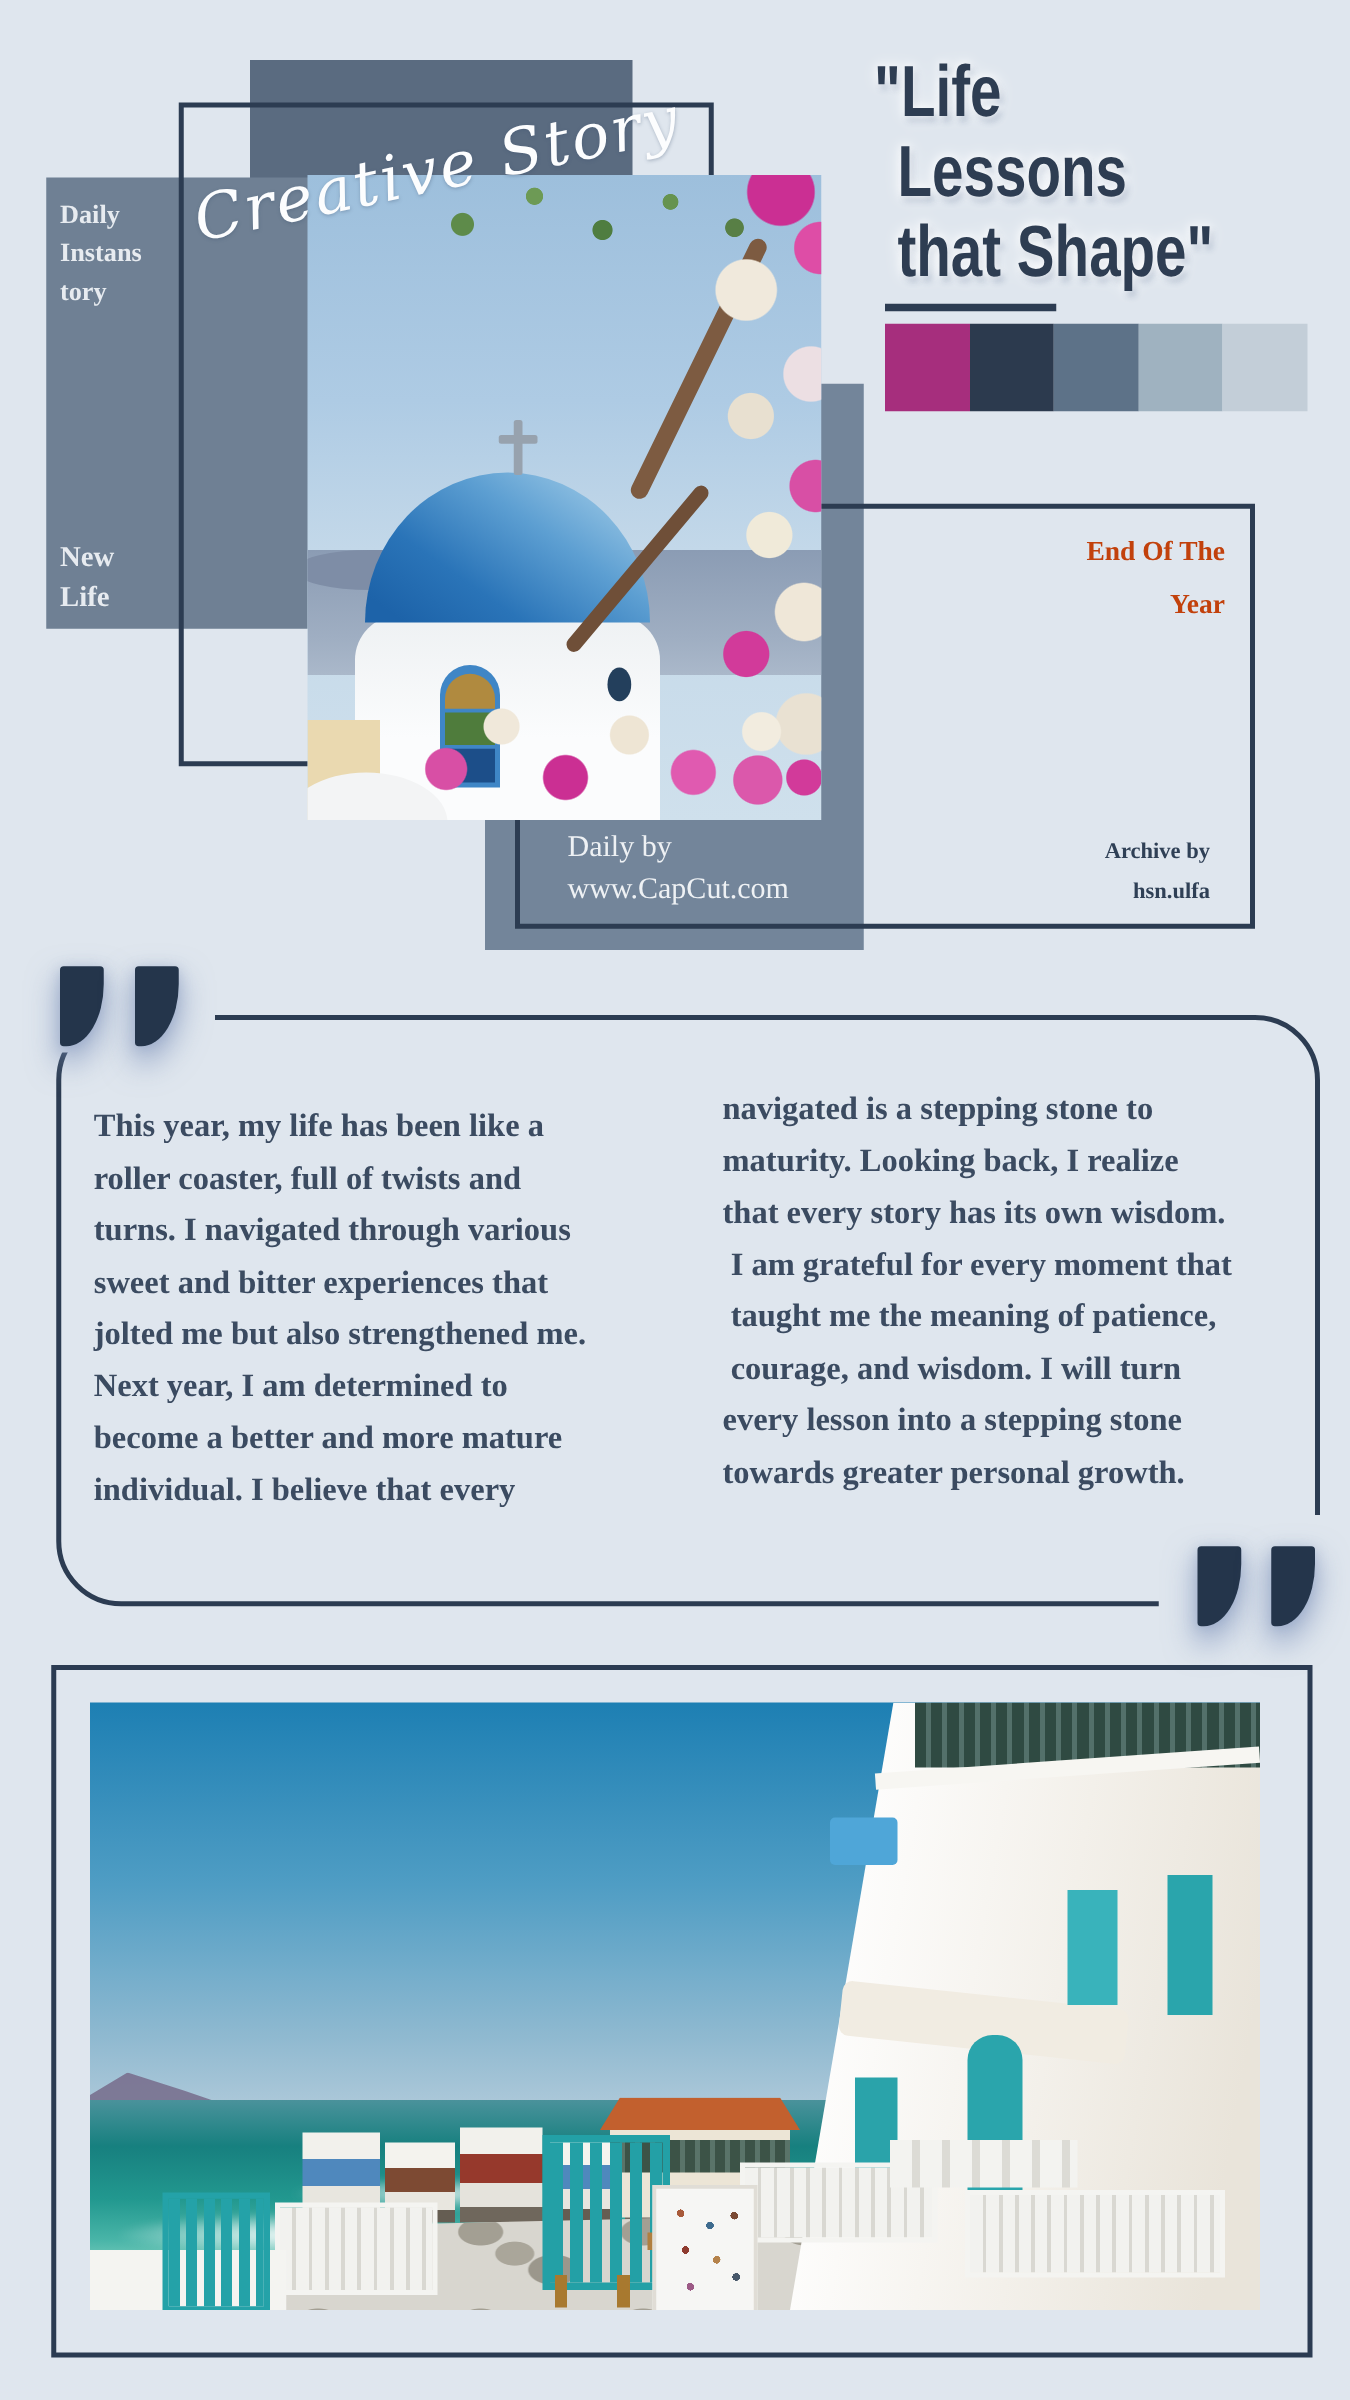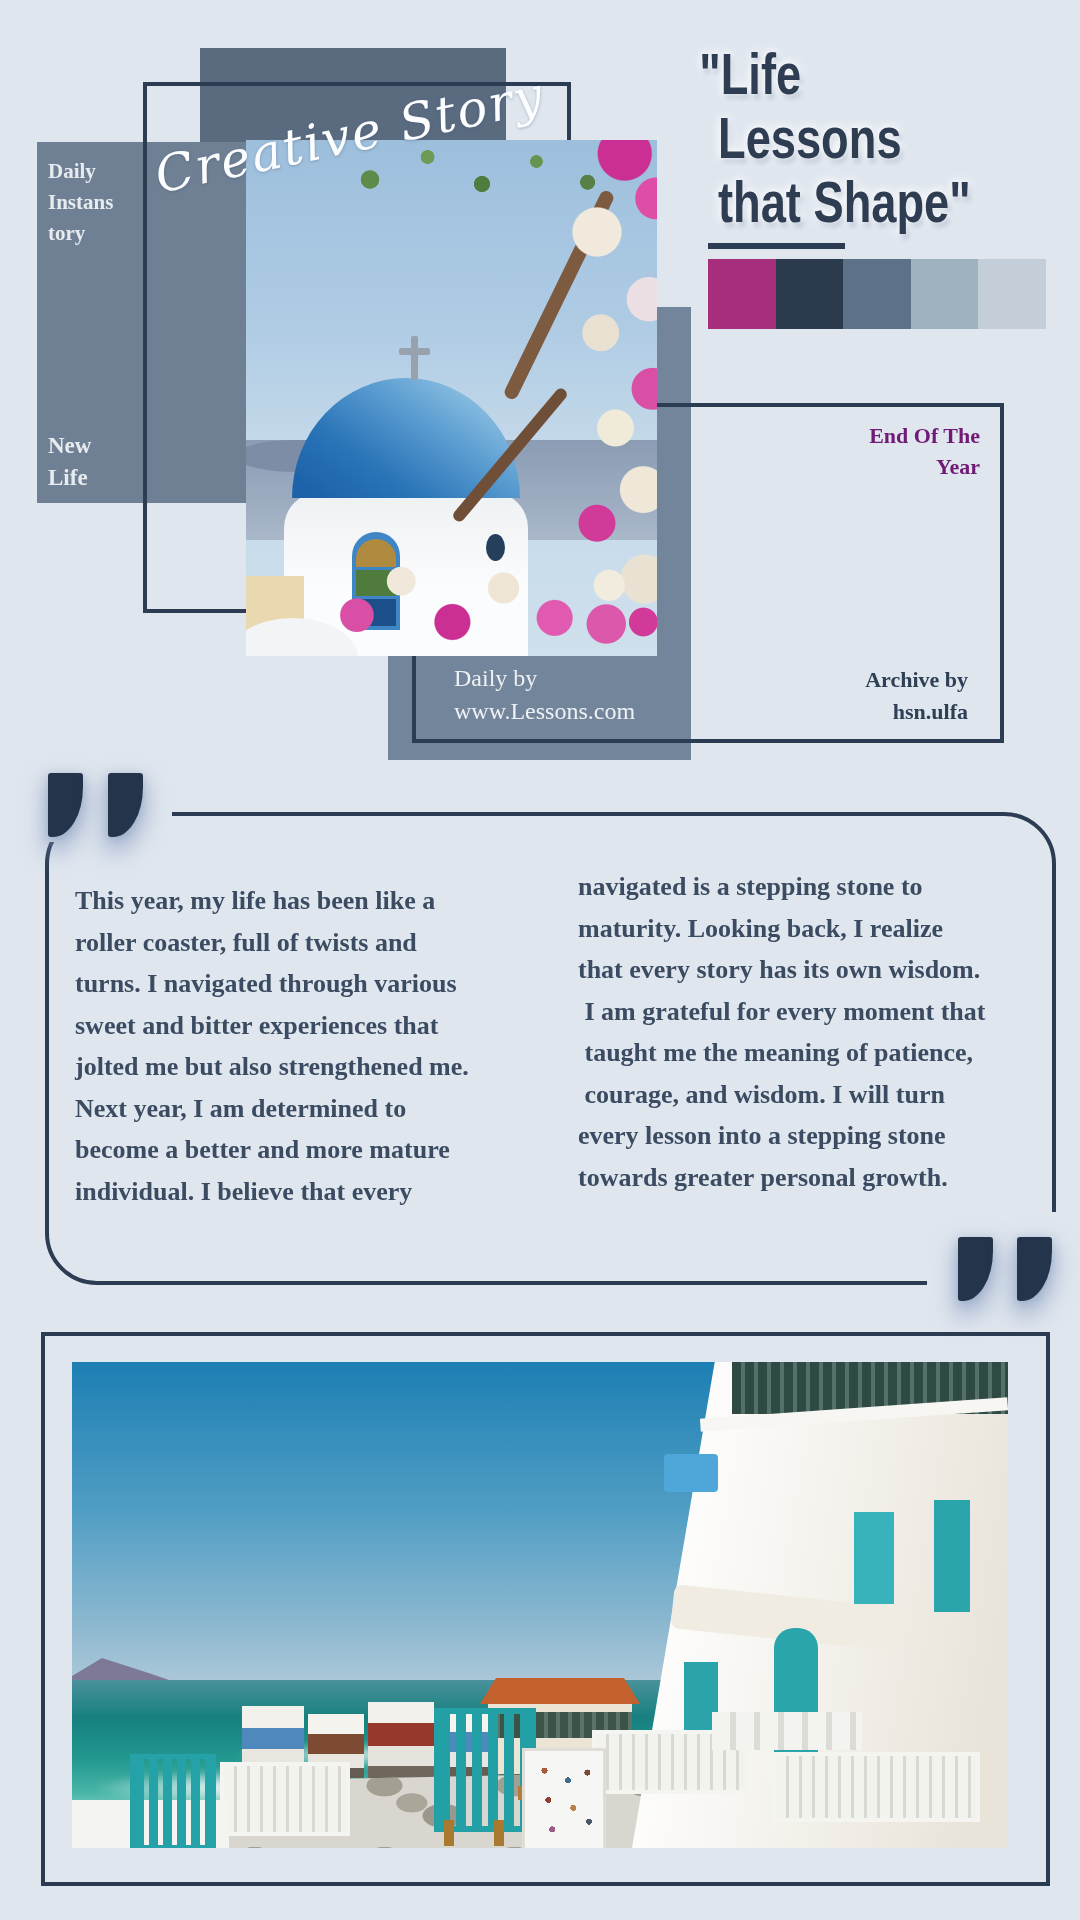--- a/index.html
+++ b/index.html
@@ -72,23 +72,23 @@
   
   .title{left:718px;top:42px;color:#2e3d52;font-family:"Liberation Sans", sans-serif;
          font-weight:bold;font-size:58px;line-height:64px;transform:scaleX(.78);transform-origin:left top;
          text-shadow:0 0 8px #ffffff,0 0 16px rgba(255,255,255,.9),3px 4px 6px rgba(110,130,160,.55);
          letter-spacing:0px;}
   .title .t1{margin-left:-24px;}
   .underline{left:708px;top:243px;width:137px;height:6px;background:#2c3c52;}
   .palette{left:708px;top:259px;width:338px;height:70px;display:flex;}
   .swatch{flex:1 1 auto;height:70px;}
 
-  .endtext{left:700px;top:420px;width:280px;text-align:right;font-size:22px;line-height:31px;color:#701a75;}
+  .endtext{left:700px;top:420px;width:280px;text-align:right;font-size:22px;line-height:42px;color:#c2410c;}
   .madeby{left:454px;top:662px;color:#eef1f4;font-size:24px;line-height:33px;}
-  .archive{left:700px;top:664px;width:268px;text-align:right;font-size:22px;line-height:32px;color:#2f4056;}
+  .archive{left:700px;top:664px;width:268px;text-align:right;font-size:18px;line-height:32px;color:#2f4056;}
 
   
   .qbox{left:45px;top:812px;width:1003px;height:465px;border:4px solid #2c3c52;border-radius:52px;}
   .qpatch{background:#dfe6ee;}
   .qpatch.tl{left:42px;top:796px;width:130px;height:46px;}
   .qpatch.br{left:927px;top:1212px;width:140px;height:74px;}
   .qmark{width:35px;height:64px;background:#24354b;border-radius:3px 3px 30px 3px/3px 3px 50px 3px;
          box-shadow:0 12px 22px 4px rgba(125,145,185,.55),0 2px 10px rgba(125,145,185,.4);}
   .qtext{font-size:26px;line-height:41.5px;color:#3b4b61;}
   .qleft{left:75px;top:880px;}
@@ -212,21 +212,21 @@
     <div class="swatch" style="background: rgb(44, 58, 78);"></div>
     <div class="swatch" style="background: rgb(93, 114, 136);"></div>
     <div class="swatch" style="background: rgb(159, 178, 192);"></div>
     <div class="swatch" style="background: rgb(195, 206, 216);"></div>
   </div>
 
   <div class="abs endtext pre">End Of The
 Year</div>
   <div class="abs madeby">
     <div>Daily by</div>
-    <div>www.Lessons.com</div>
+    <div>www.CapCut.com</div>
   </div>
   <div class="abs archive pre">Archive by
 hsn.ulfa</div>
 
   <div class="abs qbox"></div>
   <div class="abs qpatch tl"></div>
   <div class="abs qpatch br"></div>
   <div class="abs qmark" style="left:48px;top:773px;"></div>
   <div class="abs qmark" style="left:108px;top:773px;"></div>
   <div class="abs qmark" style="left:958px;top:1237px;"></div>

